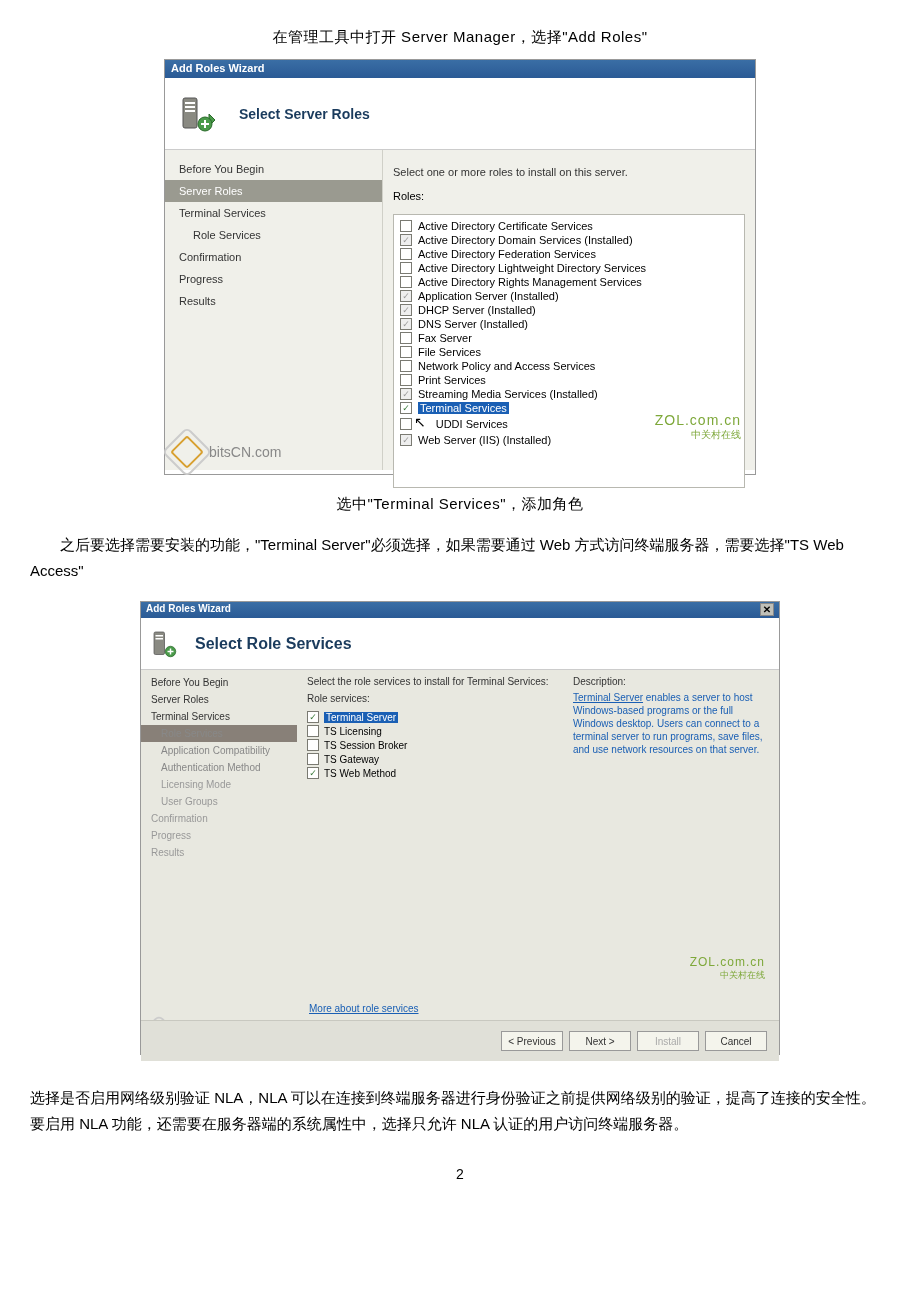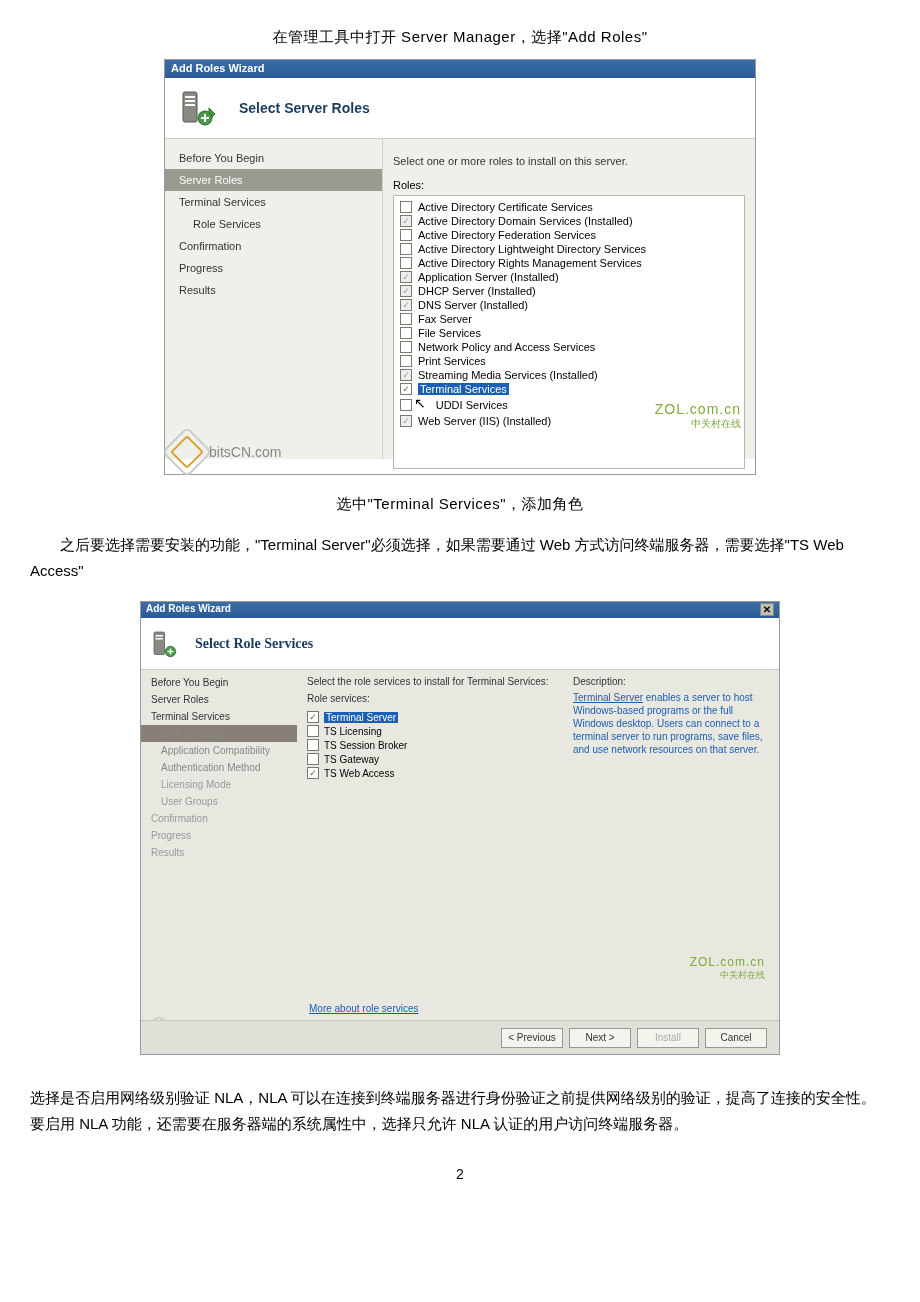--- a/index.html
+++ b/index.html
@@ -37,21 +37,21 @@
   .titlebar1 {
     height: 18px;
     background: linear-gradient(#3a6ea5, #2a5a95);
     color: #fff;
     font-size: 11px;
     font-weight: bold;
     padding: 2px 6px;
     font-family: Arial, sans-serif;
   }
   .header-panel {
-    height: 61px;
+    height: 72px;
     background: #fff;
     border-bottom: 1px solid #ccc;
     display: flex;
     align-items: center;
     padding-left: 14px;
     gap: 20px;
     text-align: center;
   }
   .srv-icon {
     width: 40px; height: 40px; position: relative;
@@ -80,21 +80,21 @@
   .sb-item.sub { padding-left: 28px; }
   .main1 {
     flex: 1;
     background: #f0f0ea;
     padding: 16px 10px;
     font-family: Arial, sans-serif;
     font-size: 11px;
     position: relative;
   }
   .desc1 { color: #333; margin-bottom: 12px; }
-  .roles-label { margin-bottom: 4px; }
+  .roles-label { margin-bottom: 12px; }
   .roles-box {
     background: #fff;
     border: 1px solid #b8b8b0;
     padding: 4px 6px;
     height: 274px;
     overflow: hidden;
   }
   .role-item {
     display: flex;
     align-items: center;
@@ -180,22 +180,22 @@
   .header-panel2 {
     height: 52px;
     background: #fff;
     border-bottom: 1px solid #ccc;
     display: flex;
     align-items: center;
     padding-left: 10px;
     gap: 14px;
   }
   .header-title2 {
-    font-family: Liberation Serif, serif;
-    font-size: 14px;
+    font-family: Liberation Sans, sans-serif;
+    font-size: 16px;
     font-weight: bold;
     color: #1a3b5d;
   }
   .content-row2 { display: flex; height: calc(100% - 68px - 34px); }
   .sidebar2 {
     width: 156px;
     background: #e8e8e0;
     padding-top: 4px;
     font-family: Arial, sans-serif;
     font-size: 10px;
@@ -232,21 +232,21 @@
     position: absolute;
     left: 12px; bottom: 6px;
     color: #1a5fb4;
     text-decoration: underline;
     font-size: 10px;
   }
   .rdesc-title { color: #333; margin-bottom: 4px; }
   .rdesc-link { color: #1a5fb4; text-decoration: underline; }
   .rdesc-text { color: #1a5fb4; font-size: 10px; line-height: 1.3; }
   .button-row {
-    height: 34px;
+    height: 41px;
     background: #e0e0d8;
     border-top: 1px solid #c8c8c0;
     display: flex;
     align-items: center;
     justify-content: flex-end;
     gap: 6px;
     padding-right: 12px;
     font-family: Arial, sans-serif;
     font-size: 10px;
     position: relative;
@@ -455,21 +455,21 @@
         <div class="srv-item">
             <span class="cb"></span>
             <span class="sv-label">TS Session Broker</span>
           </div>
         <div class="srv-item">
             <span class="cb"></span>
             <span class="sv-label">TS Gateway</span>
           </div>
         <div class="srv-item">
             <span class="cb checked"></span>
-            <span class="sv-label">TS Web Access</span>
+            <span class="sv-label">TS Web Method</span>
           </div>
 
         <a class="more-link">More about role services</a>
       </div>
 
       <div class="main2-right">
         <div class="rdesc-title">Description:</div>
         <div class="rdesc-text">
           <span class="rdesc-link">Terminal Server</span><span> enables a server to host Windows-based programs or the full Windows desktop. Users can connect to a terminal server to run programs, save files, and use network resources on that server.</span>
         </div>

